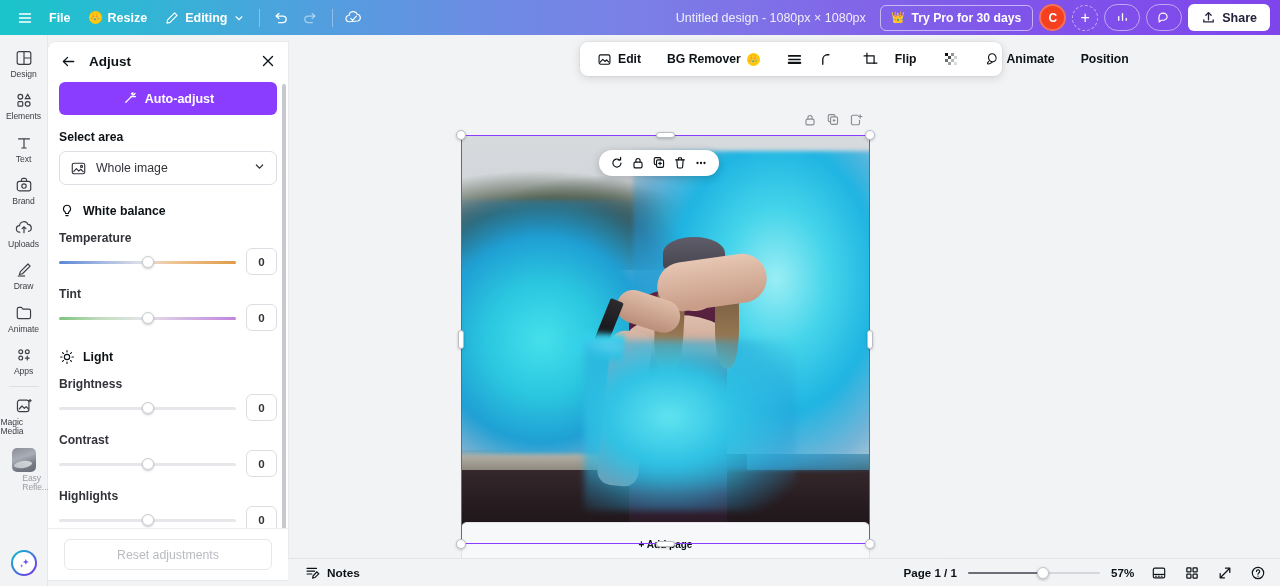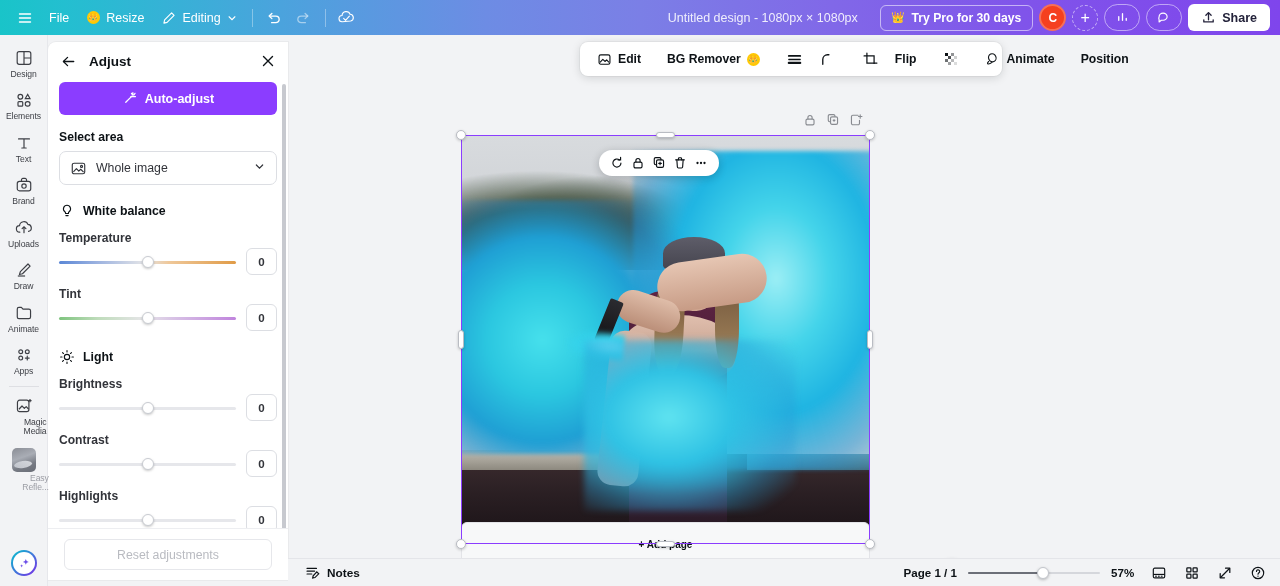--- a/index.html
+++ b/index.html
@@ -16,29 +16,29 @@
     position: absolute; top: 0; left: 0; width: 1280px; height: 35px;
     background: linear-gradient(90deg, #19c4c9 0%, #23bfd0 5%, #4ba3dd 22%, #6d8ce4 38%, #7b7fe6 50%, #8168e8 65%, #8054ea 80%, #7f45ec 100%);
     display: flex; align-items: center; color: #fff;
     font-size: 12.5px;
     z-index: 40;
   }
   .tb-left { display: flex; align-items: center; gap: 0; padding-left: 10px; }
   .tb-btn {
     display: flex; align-items: center; gap: 6px;
     padding: 5px 9px; border-radius: 6px; cursor: pointer;
-    color: #fff; font-weight: 400; font-size: 12.5px; white-space: nowrap;
+    color: #fff; font-weight: 700; font-size: 12.5px; white-space: nowrap;
   }
   .tb-icon-btn {
     width: 30px; height: 28px; display: flex; align-items: center; justify-content: center;
     border-radius: 6px; cursor: pointer;
   }
   .tb-divider { width: 1px; height: 18px; background: rgba(255,255,255,0.35); margin: 0 6px; }
   .tb-right { margin-left: auto; display: flex; align-items: center; gap: 6px; padding-right: 10px; }
-  .doc-title { color: rgba(255,255,255,0.88); font-size: 12.5px; margin-right: 16px; font-weight: 400;}
+  .doc-title { color: rgba(255,255,255,0.88); font-size: 12.5px; margin-right: 8px; font-weight: 400;}
   .try-pro {
     display: flex; align-items: center; gap: 6px;
     border: 1px solid rgba(255,255,255,0.55);
     border-radius: 6px; padding: 5px 11px;
     font-size: 12.2px; font-weight: 700; cursor: pointer; color: #fff;
   }
   .avatar {
     width: 27px; height: 27px; border-radius: 50%;
     background: #f5401f; color: #fff; font-weight: 700; font-size: 12px;
     display: flex; align-items: center; justify-content: center; cursor: pointer;
@@ -64,21 +64,21 @@
   .rail {
     position: absolute; top: 35px; left: 0; width: 48px; height: 551px;
     background: #f2f3f5; display: flex; flex-direction: column; align-items: center;
     padding-top: 6px; z-index: 30;
     border-right: 1px solid #e6e7eb;
   }
   .rail-item {
     width: 46px; padding: 7px 0 4px; display: flex; flex-direction: column;
     align-items: center; gap: 2px; cursor: pointer; border-radius: 8px;
   }
-  .rail-label { font-size: 8.6px; color: #3d3f45; text-align: right; line-height: 1.1; letter-spacing: -0.1px;}
+  .rail-label { font-size: 8.6px; color: #3d3f45; text-align: left; line-height: 1.1; letter-spacing: -0.1px;}
   .rail-label.dim { color: #9b9da4; padding-left: 24px; }
   .rail-sep { width: 30px; height: 1px; background: #dedfe3; margin: 5px 0 2px; }
   .rail-thumb {
     width: 24px; height: 24px; border-radius: 5px; overflow: hidden;
     background: linear-gradient(160deg,#8a8d95 0%, #a9adb5 40%, #777b84 70%, #696d76 100%);
     position: relative;
   }
   .rail-thumb::after {
     content:''; position:absolute; left:2px; bottom:4px; width:18px;height:7px;
     background: linear-gradient(90deg,#cfd3da,#e8eaee); border-radius:50%; opacity:.8;

